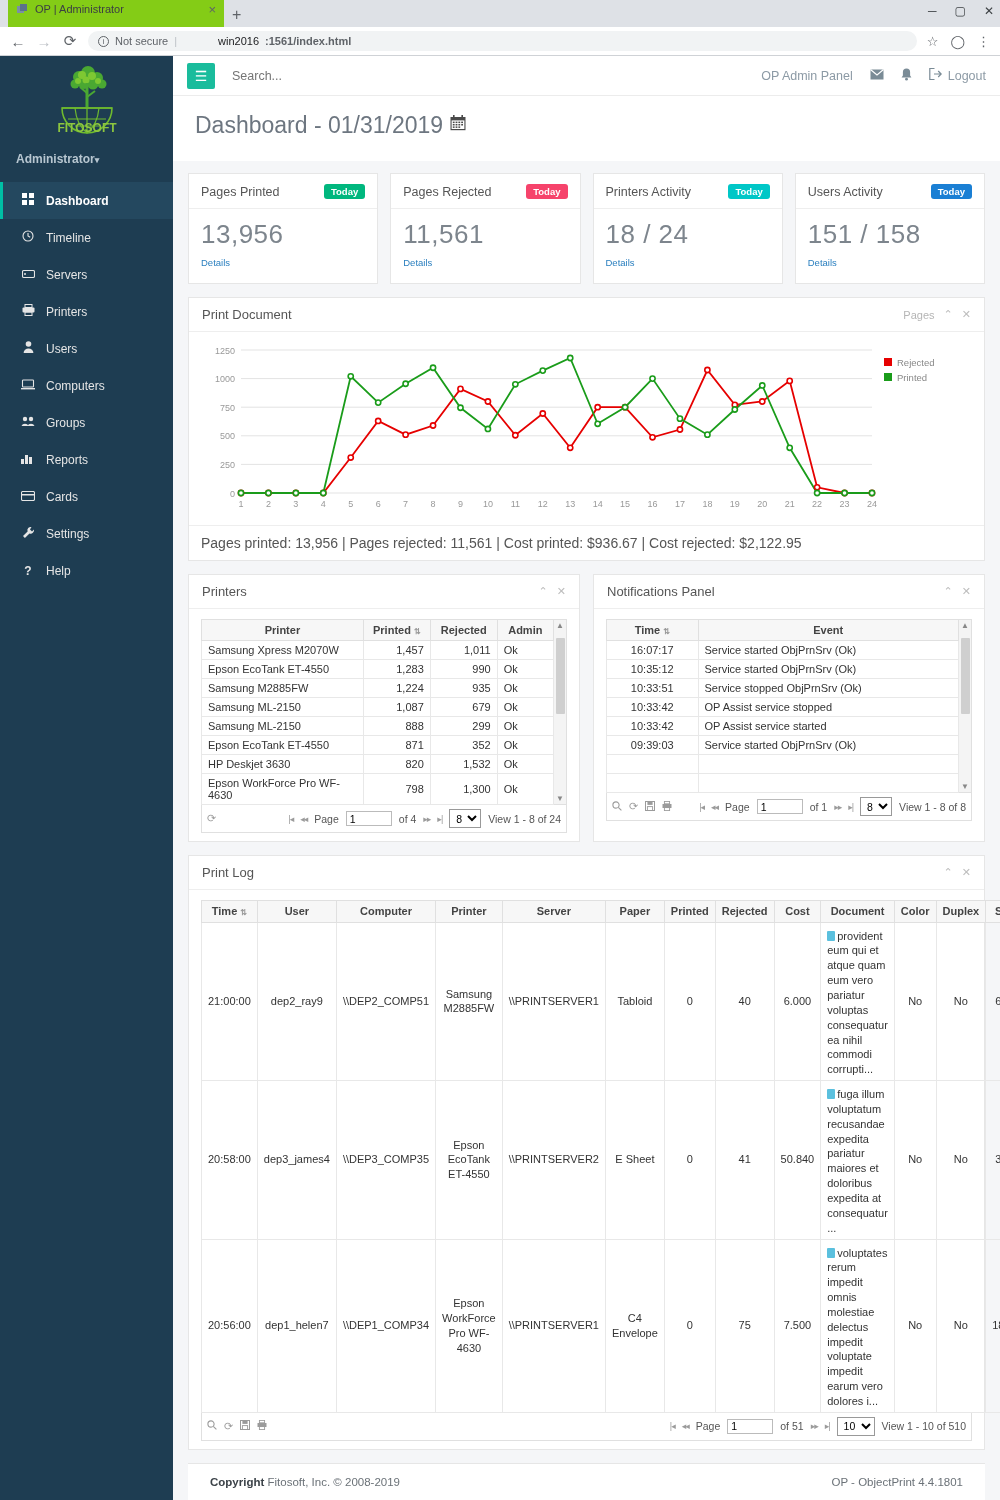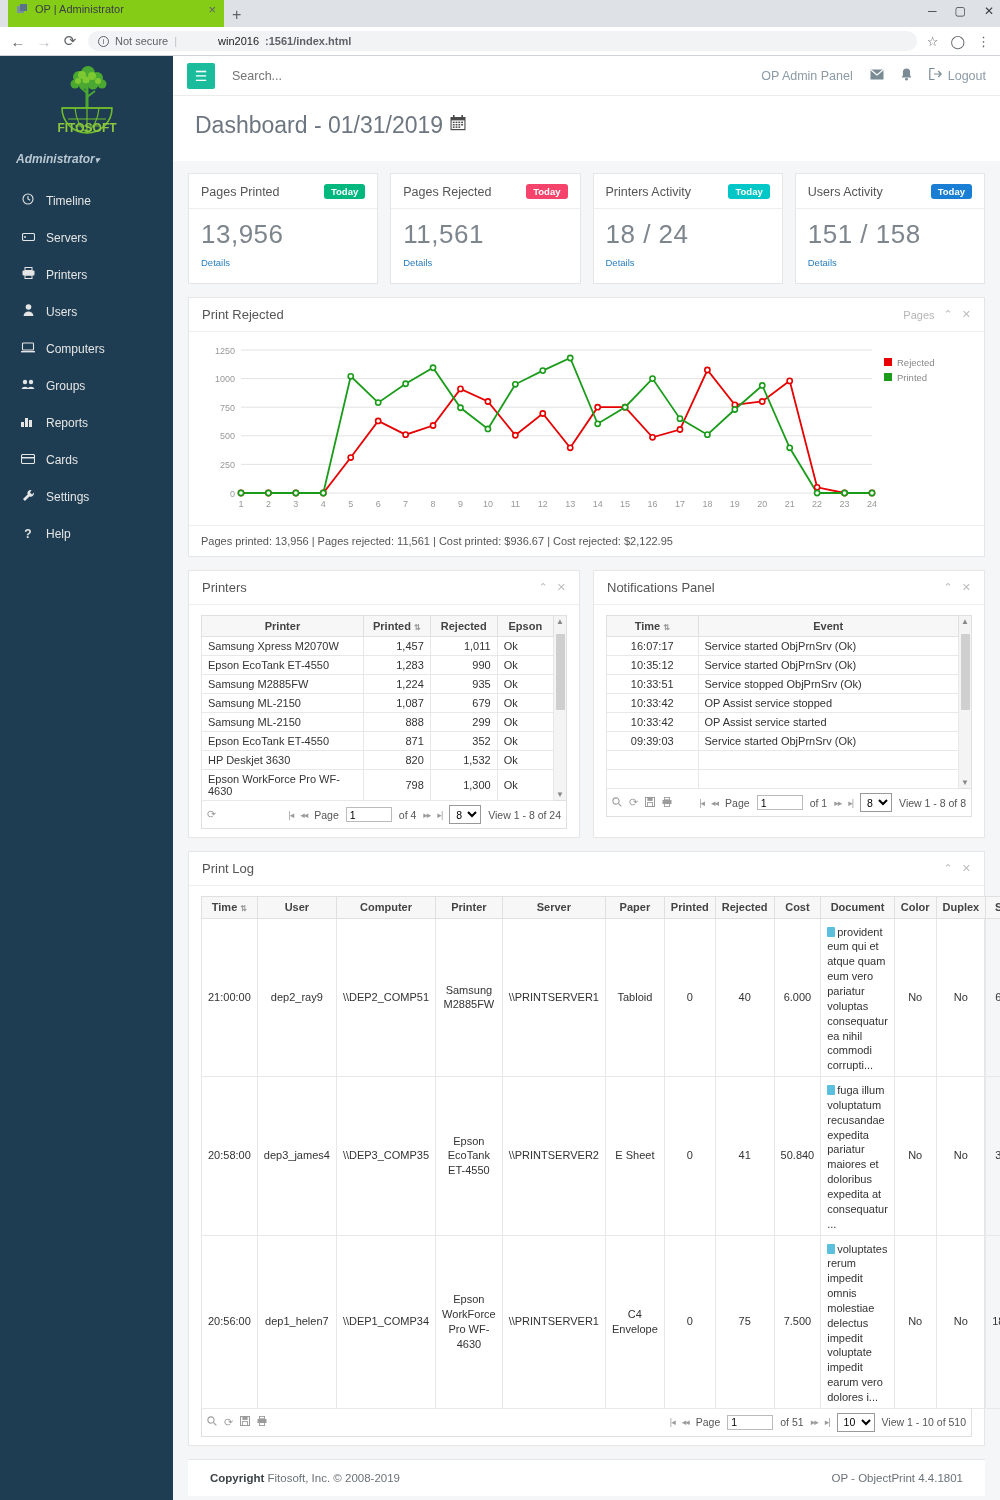--- a/index.html
+++ b/index.html
@@ -39,21 +39,21 @@
   .url-rest { color:#5f6368;font-weight:bold; }
   .omni-right { display:flex; gap:12px; align-items:center; color:#5f6368; font-size:13px; }
 
   
   .app { flex:1; display:flex; background:#f5f6f8; overflow:hidden; }
 
   
   .sidebar { width:173px; background:#1e3d52; flex:0 0 173px; display:flex; flex-direction:column; }
   .brand { height:88px; display:flex; align-items:center; justify-content:center; }
   .logo { width:78px; height:74px; position:relative; }
-  .user-row { padding:8px 0 10px 16px; color:#b8c7d1; font-size:12px; font-weight:bold;font-style:italic; }
+  .user-row { padding:8px 0 10px 16px; color:#b8c7d1; font-size:12px; font-weight:bold; }
   .user-row .caret { font-size:9px; }
   .nav { margin-top:6px; }
   .nav-item {
     height:37px; display:flex; align-items:center; gap:11px; padding-left:18px;
     color:#e5e5e5; font-size:12px; cursor:pointer; border-left:3px solid transparent;
   }
   .nav-item .ni { width:14px; text-align:center; font-size:12px; display:inline-block; }
   .nav-item.active { background:#24485f; color:#fff; font-weight:bold; border-left:3px solid #00bfa5; }
 
   
@@ -92,21 +92,21 @@
   .panel-head { display:flex; align-items:center; padding:9px 13px; border-bottom:1px solid #eee; }
   .panel-title { font-size:13px; color:#555; }
   .panel-tools { margin-left:auto; display:flex; align-items:center; gap:9px; color:#bdbdbd; font-size:11px; }
   .panel-tools .lbl { font-size:11px; color:#b5b5b5; }
   .panel-tools .t { cursor:pointer; font-size:11px; }
   .panel-body { padding:10px 12px 8px 12px; }
 
   
   .chart-wrap { position:relative; height:175px; }
   .chart-svg { display:block; }
-  .chart-foot { border-top:1px solid #eee; padding:9px 12px; font-size:11px; color:#555; }
+  .chart-foot { border-top:1px solid #eee; padding:9px 12px; font-size:14px; color:#555; }
 
   
   .row2 { display:flex; gap:13px; }
   .row2 > .panel { flex:1; margin-top:13px; min-width:0; }
 
   
   table.grid { width:100%; border-collapse:collapse; font-size:11px; }
   table.grid th {
     background:#f7f7f7; border:1px solid #e0e0e0; font-weight:bold; color:#444;
     padding:4px 6px; font-size:11px; text-align:center;
@@ -224,20 +224,31 @@
             <path d="M20 56 L58 56 M27 63 L51 63" stroke="#6fbb2e" stroke-width="1.2"></path>
             <path d="M39 45 L39 70 M27 45 A25 34 0 0 0 39 70 A25 34 0 0 0 51 45" stroke="#6fbb2e" stroke-width="1.2" fill="none"></path>
             <text x="39" y="69" font-family="Liberation Sans, sans-serif" font-size="12" font-weight="bold" fill="#8dc63f" text-anchor="middle">FITOSOFT</text>
           </svg>
         </span>
       </div>
       <div class="user-row">
         <span>Administrator</span><span class="caret">▾</span>
       </div>
       <div class="nav">
+        <div class="nav-item active">
+          <span class="ni">
+            <svg width="12" height="12" viewBox="0 0 12 12">
+                <rect x="0" y="0" width="5" height="5" fill="currentColor"></rect>
+                <rect x="7" y="0" width="5" height="5" fill="currentColor"></rect>
+                <rect x="0" y="7" width="5" height="5" fill="currentColor"></rect>
+                <rect x="7" y="7" width="5" height="5" fill="currentColor"></rect>
+              </svg>
+          </span>
+          <span>Dashboard</span>
+        </div>
         <div class="nav-item">
           <span class="ni">
             <svg width="12" height="12" viewBox="0 0 12 12">
                 <circle cx="6" cy="6" r="5" fill="none" stroke="currentColor" stroke-width="1.1"></circle>
                 <path d="M6 3 L6 6 L8.2 7.3" stroke="currentColor" stroke-width="1.1" fill="none"></path>
               </svg>
           </span>
           <span>Timeline</span>
         </div>
         <div class="nav-item">
@@ -422,21 +433,21 @@
             </div>
             <div class="card-body">
               <div class="card-num">151 / 158</div>
               <span class="card-link">Details</span>
             </div>
           </div>
         </div>
 
         <div class="panel">
           <div class="panel-head">
-            <span class="panel-title">Print Rejected</span>
+            <span class="panel-title">Print Document</span>
             <span class="panel-tools">
               <span class="lbl">Pages</span>
               <span class="t">⌃</span>
               <span class="t">✕</span>
             </span>
           </div>
           <div class="panel-body">
             <div class="chart-wrap">
               <svg class="chart-svg" id="chart" width="756" height="175" viewBox="0 0 756 175">
                   <line x1="40" y1="151" x2="671" y2="151" stroke="#e3e3e3" stroke-width="1"></line>
@@ -546,21 +557,21 @@
               </span>
             </div>
             <div class="panel-body">
               <div class="gridbox">
                 <table class="grid">
                   <thead>
                     <tr>
                       <th style="width:46%">Printer</th>
                       <th style="width:19%"><span>Printed</span> <span class="sort-ico">⇅</span></th>
                       <th style="width:19%">Rejected</th>
-                      <th style="width:16%">Epson</th>
+                      <th style="width:16%">Admin</th>
                     </tr>
                   </thead>
                   <tbody>
                     <tr>
                         <td>Samsung Xpress M2070W</td>
                         <td class="num">1,457</td>
                         <td class="num">1,011</td>
                         <td>Ok</td>
                       </tr>
                     <tr>

